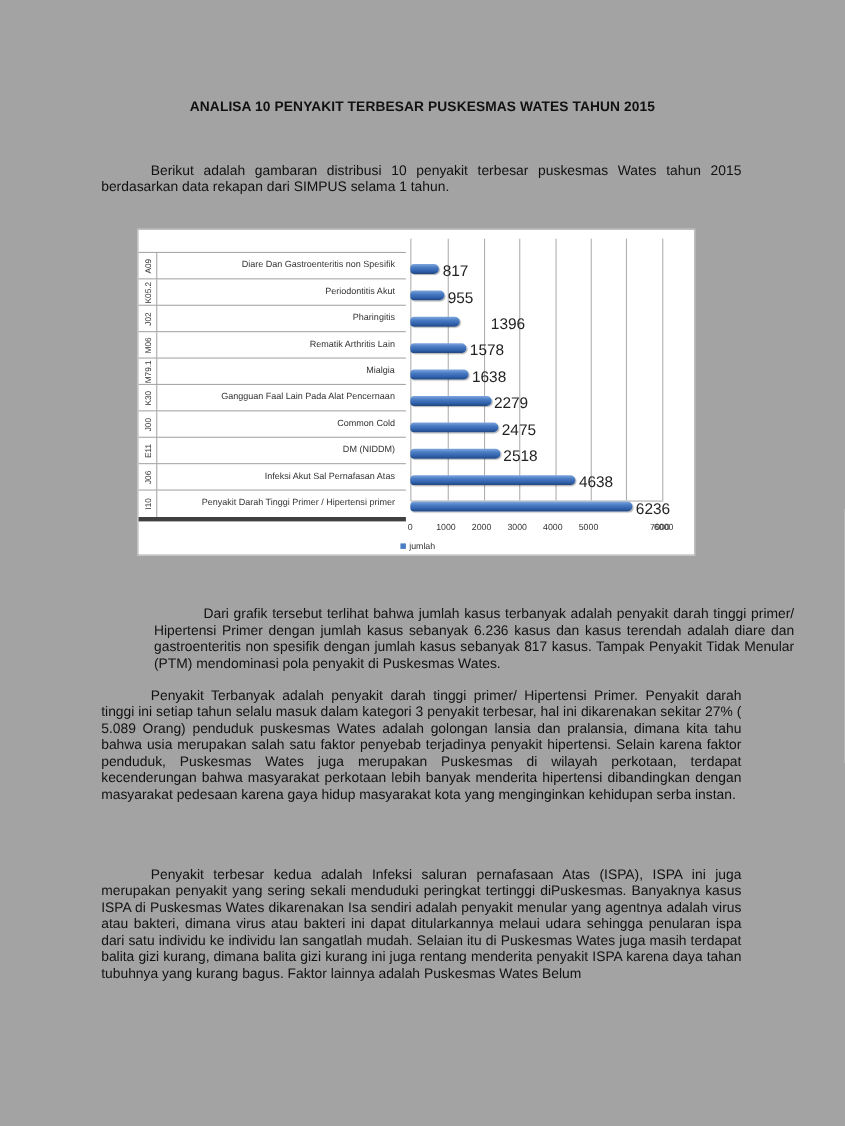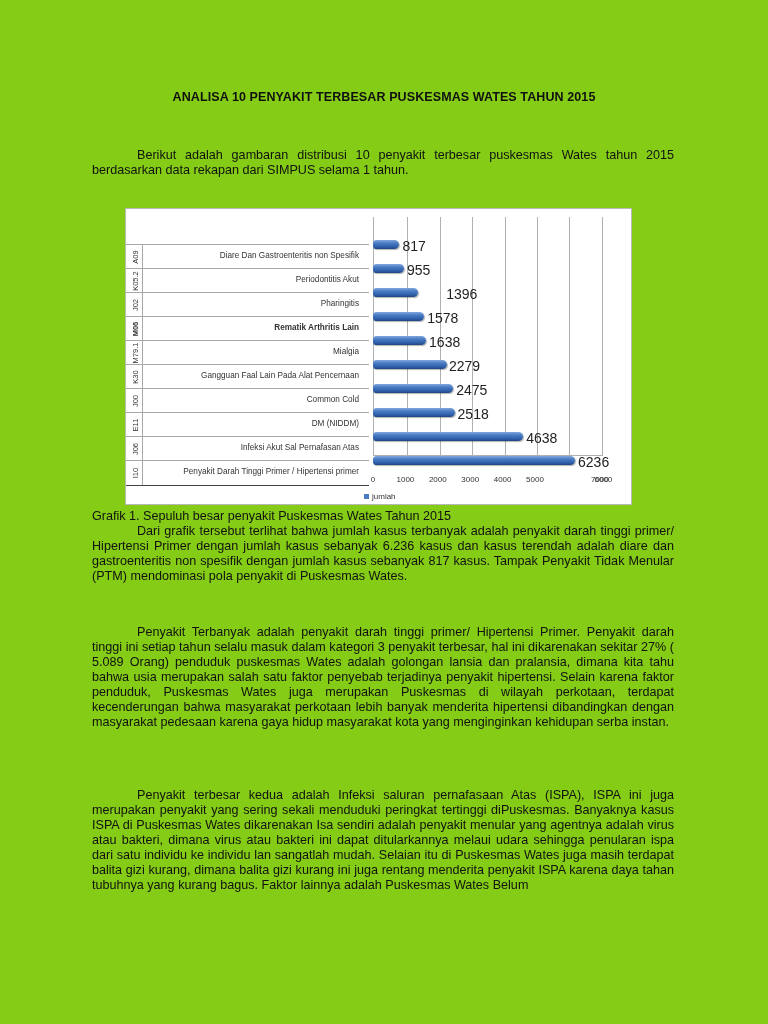--- a/index.html
+++ b/index.html
@@ -1,31 +1,31 @@
 <!DOCTYPE html>
 <html><head>
 <meta charset="utf-8">
 <style>
   html, body { margin:0; padding:0; background:#ffffff; }
   body { width:768px; height:1024px; position:relative; overflow:hidden;
          font-family:"Liberation Sans", "DejaVu Sans", sans-serif; color:#111; }
-  .page { position:absolute; left:0; top:0; width:768px; height:1024px; background:#84cc16; }
+  .page { position:absolute; left:0; top:0; width:768px; height:1024px; background:#a3a3a3; }
   .title { position:absolute; left:0; width:768px; top:90px; text-align:center;
            font-weight:bold; font-size:12.5px; letter-spacing:0.1px; }
   .para { position:absolute; left:92px; width:582px; font-size:12.6px; line-height:15px;
           text-align:justify; }
   .indent { text-indent:45px; }
   .caption { position:absolute; left:92px; top:509px; font-size:12.6px; }
 
   
   .chart { position:absolute; left:125px; top:208px; width:507px; height:297px;
            border:1px solid #b8b8b8; background:#fff; box-sizing:border-box; }
   .cat-table { position:absolute; left:0; top:20px; width:243px; }
-  .cat-row { position:absolute; left:0; width:243px; height:24px; border-top:1px solid #a8a8a8;margin-top:15px; }
-  .cat-row.last { border-bottom:1px solid #404040; }
+  .cat-row { position:absolute; left:0; width:243px; height:24px; border-top:1px solid #a8a8a8; }
+  .cat-row.last { border-bottom:4px solid #404040; }
   .cat-code { position:absolute; left:2px; top:0; width:14px; height:24px; border-right:1px solid #a8a8a8;
               font-size:7.5px; color:#333; }
   .cat-code span { position:absolute; left:50%; top:50%; transform:translate(-50%,-50%) rotate(-90deg);
                    white-space:nowrap; }
   .cat-name { position:absolute; right:10px; top:6px; font-size:8.2px; color:#333; white-space:nowrap; }
   .plot { position:absolute; left:247px; top:8px; width:240px; height:252px; }
   .grid { position:absolute; top:0; width:1px; height:238px; background:#b0b0b0; }
   .axis-base { position:absolute; left:0; top:238px; width:230px; height:1px; background:#b0b0b0; }
   .tick { position:absolute; top:258px; font-size:8px; color:#333; transform:translateX(-50%); }
   .bar { position:absolute; left:0; height:9px; border-radius:4px 5px 5px 4px;
@@ -56,21 +56,21 @@
             <span>K05.2</span>
           </div>
           <div class="cat-name">Periodontitis Akut</div>
         </div>
         <div class="cat-row" style="top: 48px;">
           <div class="cat-code">
             <span>J02</span>
           </div>
           <div class="cat-name">Pharingitis</div>
         </div>
-        <div class="cat-row" style="top: 72px; font-weight: bold;">
+        <div class="cat-row" style="top: 72px;">
           <div class="cat-code">
             <span>M06</span>
           </div>
           <div class="cat-name">Rematik Arthritis Lain</div>
         </div>
         <div class="cat-row" style="top: 96px;">
           <div class="cat-code">
             <span>M79.1</span>
           </div>
           <div class="cat-name">Mialgia</div>
@@ -143,18 +143,17 @@
         <div class="bar" style="top: 215px; width: 150.271px;"></div>
         <div class="bar-label" style="left: 153.271px; top: 213px;">4638</div>
         <div class="bar" style="top: 239px; width: 202.046px;"></div>
         <div class="bar-label" style="left: 205.046px; top: 237px;">6236</div>
       </div>
     <div class="legend">
       <span class="legend-swatch"></span><span>jumlah</span>
     </div>
   </div>
 
-  <div class="caption">Grafik 1. Sepuluh besar penyakit Puskesmas Wates Tahun 2015</div>
 
-  <div class="para indent" style="top:524px;">Dari grafik tersebut terlihat bahwa jumlah kasus terbanyak adalah penyakit darah tinggi primer/ Hipertensi Primer dengan jumlah kasus sebanyak 6.236 kasus dan kasus terendah adalah diare dan gastroenteritis non spesifik dengan jumlah kasus sebanyak 817 kasus. Tampak Penyakit Tidak Menular (PTM) mendominasi pola penyakit di Puskesmas Wates.</div>
+  <div class="para indent" style="top:551px;margin-left:48px;">Dari grafik tersebut terlihat bahwa jumlah kasus terbanyak adalah penyakit darah tinggi primer/ Hipertensi Primer dengan jumlah kasus sebanyak 6.236 kasus dan kasus terendah adalah diare dan gastroenteritis non spesifik dengan jumlah kasus sebanyak 817 kasus. Tampak Penyakit Tidak Menular (PTM) mendominasi pola penyakit di Puskesmas Wates.</div>
   <div class="para indent" style="top:625px;">Penyakit Terbanyak adalah  penyakit darah tinggi primer/ Hipertensi Primer. Penyakit darah tinggi ini setiap tahun selalu masuk dalam kategori 3 penyakit terbesar, hal ini dikarenakan sekitar 27% ( 5.089 Orang) penduduk puskesmas Wates adalah golongan lansia dan pralansia, dimana kita tahu bahwa usia merupakan salah satu faktor penyebab terjadinya penyakit hipertensi. Selain karena faktor penduduk, Puskesmas Wates juga merupakan Puskesmas di wilayah perkotaan, terdapat kecenderungan bahwa masyarakat perkotaan lebih banyak menderita hipertensi dibandingkan dengan masyarakat pedesaan karena gaya hidup masyarakat kota yang menginginkan kehidupan serba instan.</div>
   <div class="para indent" style="top:788px;">Penyakit terbesar kedua adalah Infeksi saluran pernafasaan Atas (ISPA), ISPA ini juga merupakan penyakit yang sering sekali menduduki peringkat tertinggi diPuskesmas. Banyaknya kasus ISPA di Puskesmas Wates dikarenakan Isa sendiri adalah penyakit menular yang agentnya adalah virus atau bakteri, dimana virus atau bakteri ini dapat ditularkannya  melaui udara sehingga penularan ispa dari satu individu ke individu lan sangatlah mudah. Selaian itu di Puskesmas Wates juga masih terdapat balita gizi kurang, dimana balita gizi kurang ini juga rentang menderita penyakit ISPA karena daya tahan tubuhnya yang kurang bagus. Faktor lainnya adalah Puskesmas Wates Belum</div>
 </div>
 
 </body></html>

